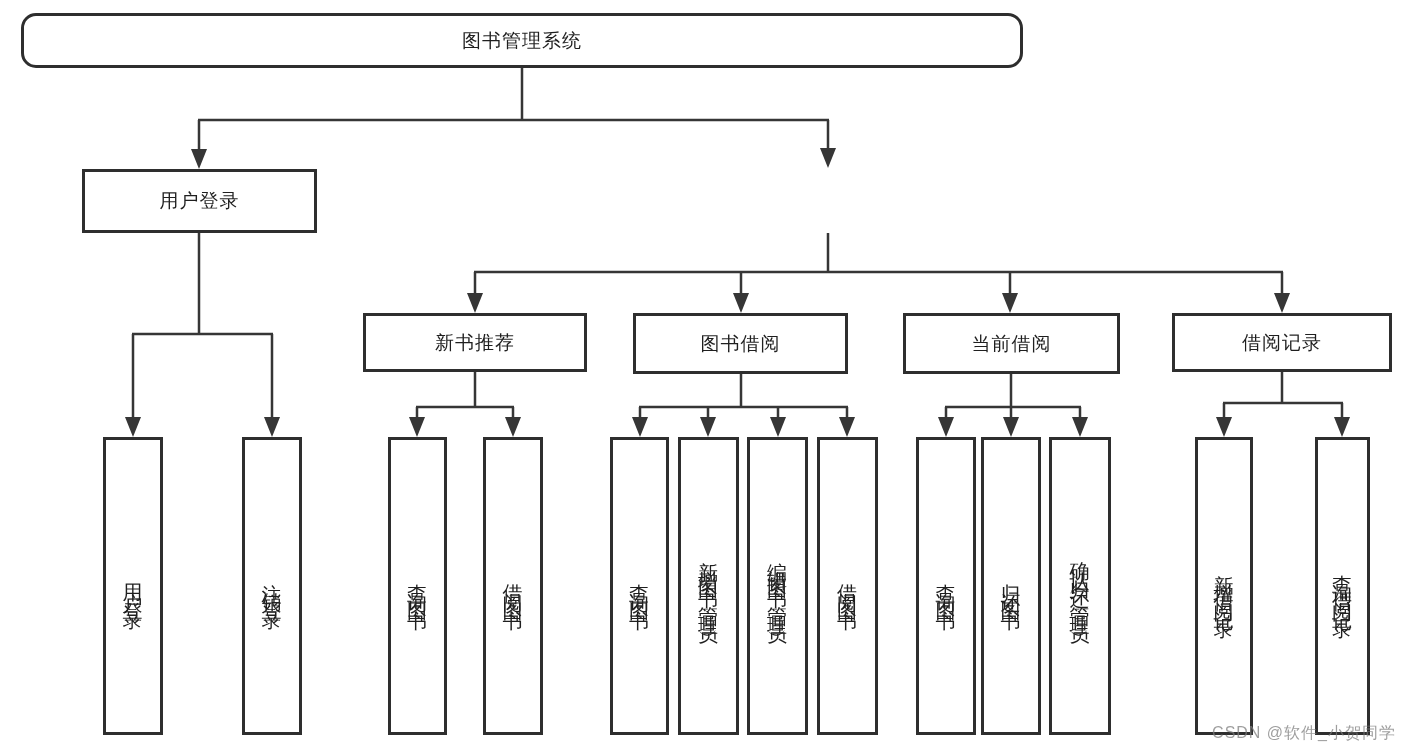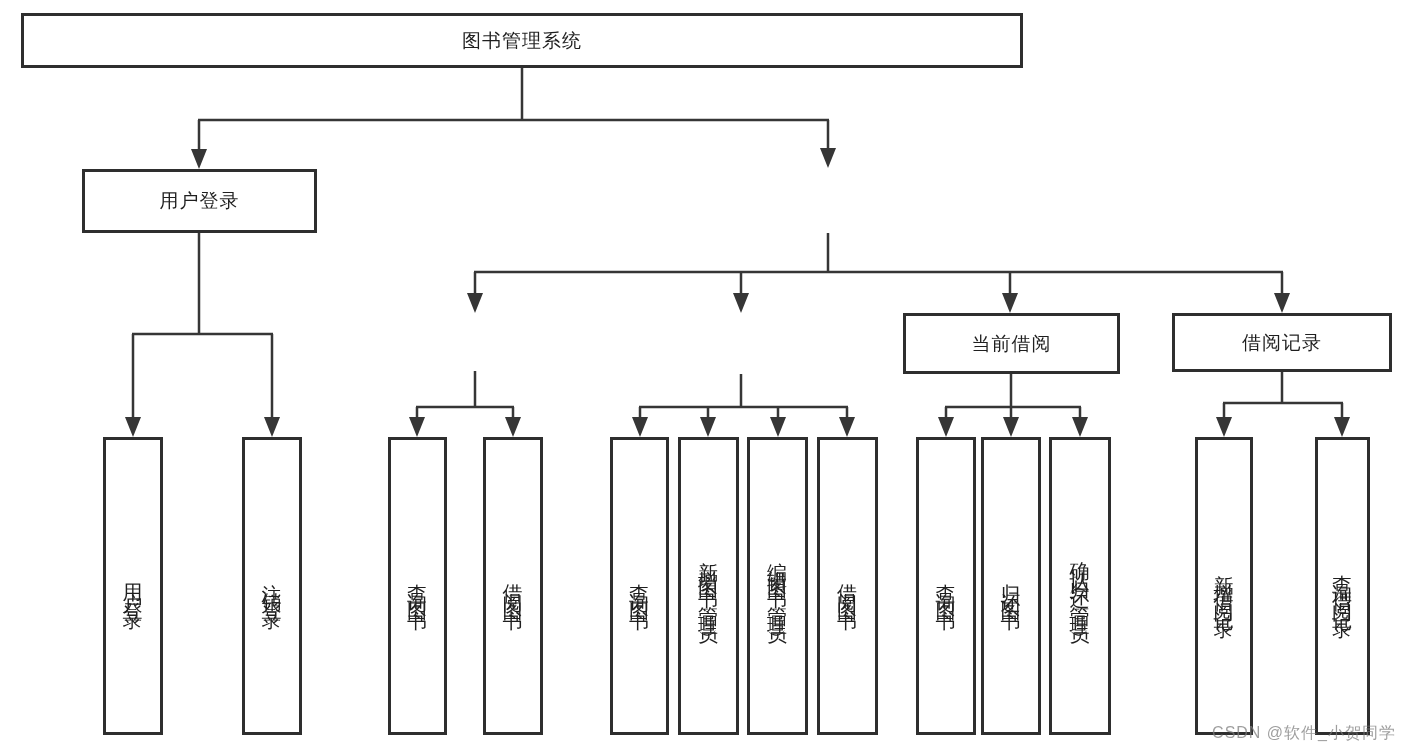--- a/index.html
+++ b/index.html
@@ -52,28 +52,34 @@
       <polygon points="770,417 786,417 778,437"></polygon>
       <polygon points="839,417 855,417 847,437"></polygon>
       <polygon points="938,417 954,417 946,437"></polygon>
       <polygon points="1003,417 1019,417 1011,437"></polygon>
       <polygon points="1072,417 1088,417 1080,437"></polygon>
       <polygon points="1216,417 1232,417 1224,437"></polygon>
       <polygon points="1334,417 1350,417 1342,437"></polygon>
     </g>
   </svg>
 
-  <div class="node hnode" style="left:21px;top:13px;width:1002px;height:55px;">
+  <div class="node hnode" style="left:21px;top:13px;width:1002px;height:55px;border-radius:15px;">
     <span>图书管理系统</span>
   </div>
 
   <div class="node hnode" style="left:82px;top:169px;width:235px;height:64px;">
     <span>用户登录</span>
   </div>
 
+  <div class="node hnode" style="left:363px;top:313px;width:224px;height:59px;">
+    <span>新书推荐</span>
+  </div>
+  <div class="node hnode" style="left:633px;top:313px;width:215px;height:61px;">
+    <span>图书借阅</span>
+  </div>
   <div class="node hnode" style="left:903px;top:313px;width:217px;height:61px;">
     <span>当前借阅</span>
   </div>
   <div class="node hnode" style="left:1172px;top:313px;width:220px;height:59px;">
     <span>借阅记录</span>
   </div>
 
   <div class="node vnode" style="left:103px;top:437px;width:60px;height:298px;">
     <span>用户登录</span>
   </div>

